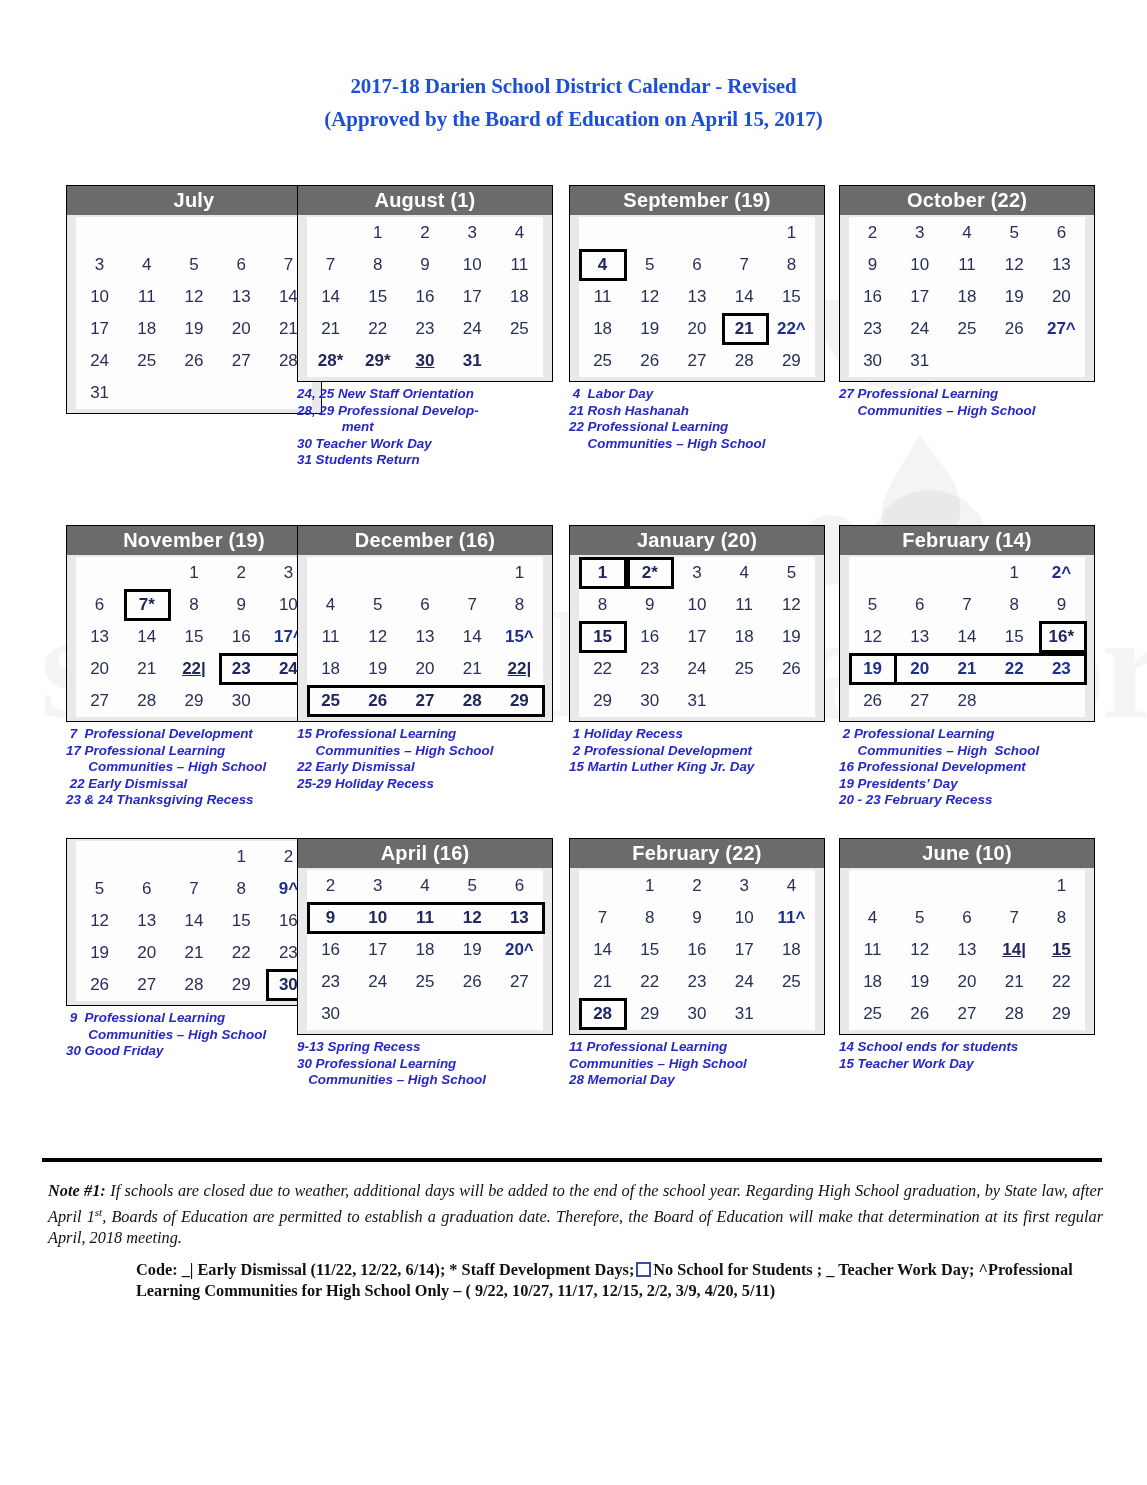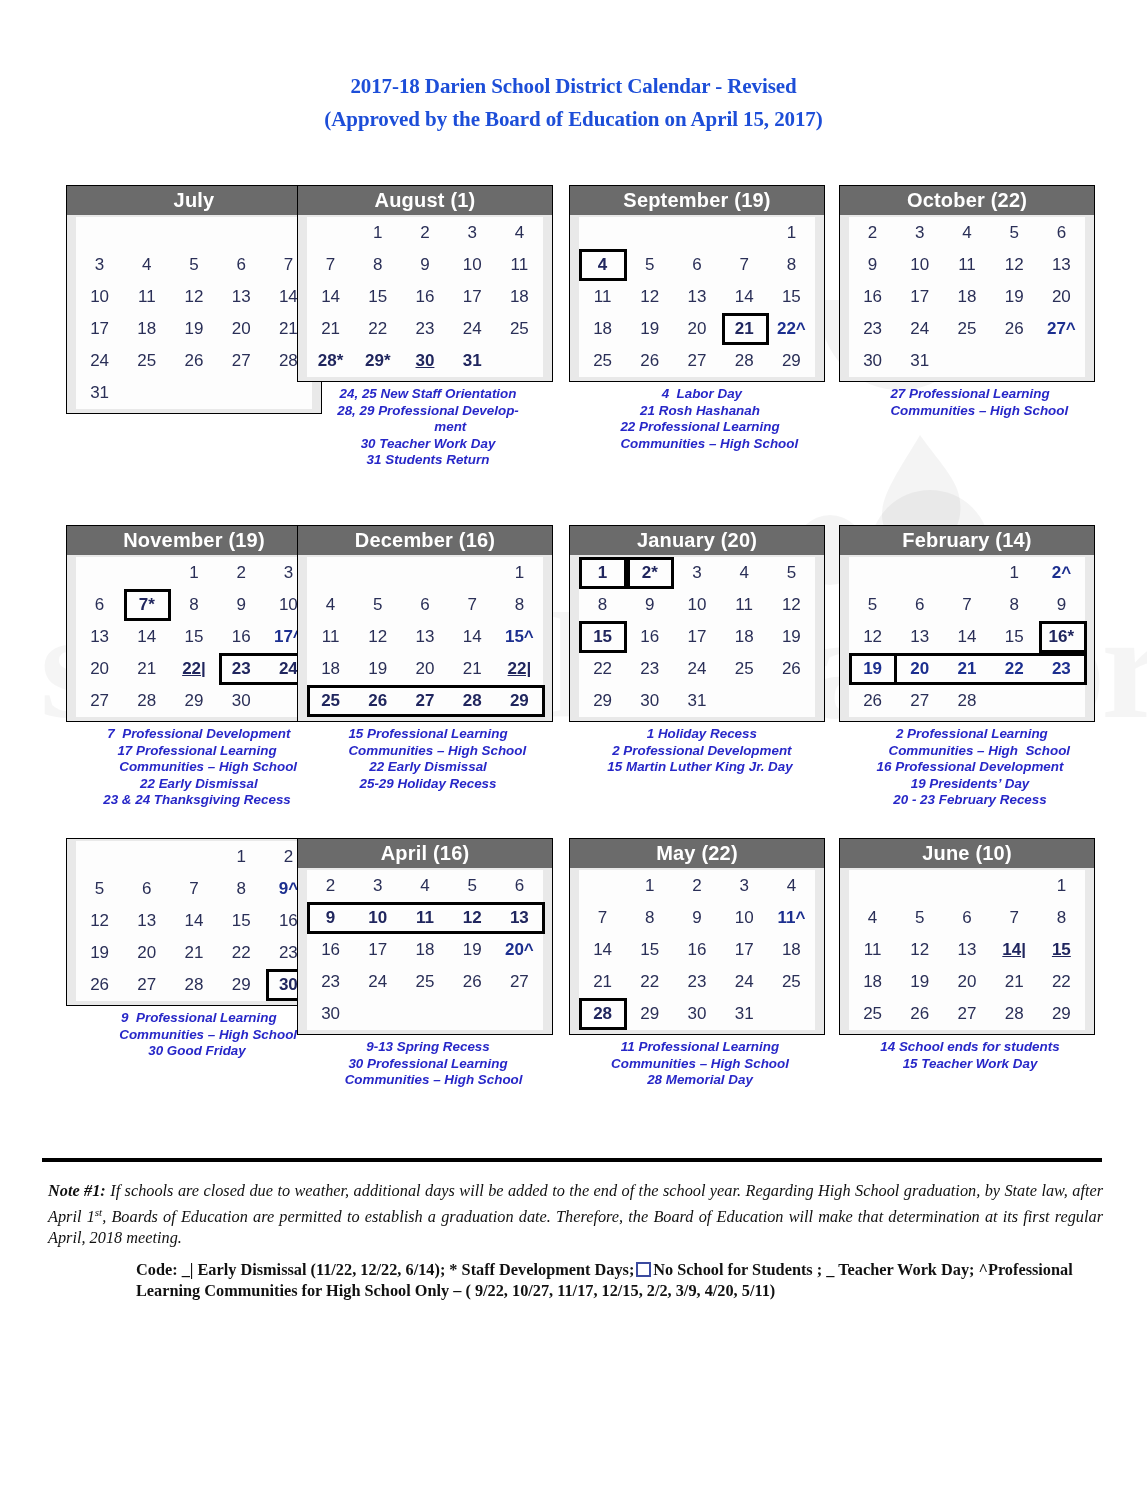--- a/index.html
+++ b/index.html
@@ -148,21 +148,21 @@
   .notes {
     margin-top: 4px;
     font-size: 13.4px;
     line-height: 16.6px;
     color: #2727c8;
     font-weight: bold;
     font-style: italic;
     font-family: "Liberation Sans", sans-serif;
     width: 262px;
   }
-  .notes div { white-space: pre; text-align: center; }
+  .notes div { white-space: pre; }
 
   
   .divider {
     position: absolute;
     left: 42px; top: 1158px;
     width: 1060px; height: 4px;
     background: #000;
     z-index: 3;
   }
   .footer {
@@ -756,21 +756,21 @@
           </div>
         </div>
         <div class="notes">
           <div>9-13 Spring Recess</div>
           <div>30 Professional Learning</div>
           <div>   Communities – High School</div>
         </div>
       </div>
       <div class="month-cell c2">
         <div class="cal-box">
-          <div class="cal-header">May (22)</div>
+          <div class="cal-header">February (22)</div>
           <div class="cal-body" style="position: relative;">
             <div class="week-grid">
               <div class="week">
                 <div class="day empty"></div>
                 <div class="day">1</div>
                 <div class="day">2</div>
                 <div class="day">3</div>
                 <div class="day">4</div>
               </div>
               <div class="week">

